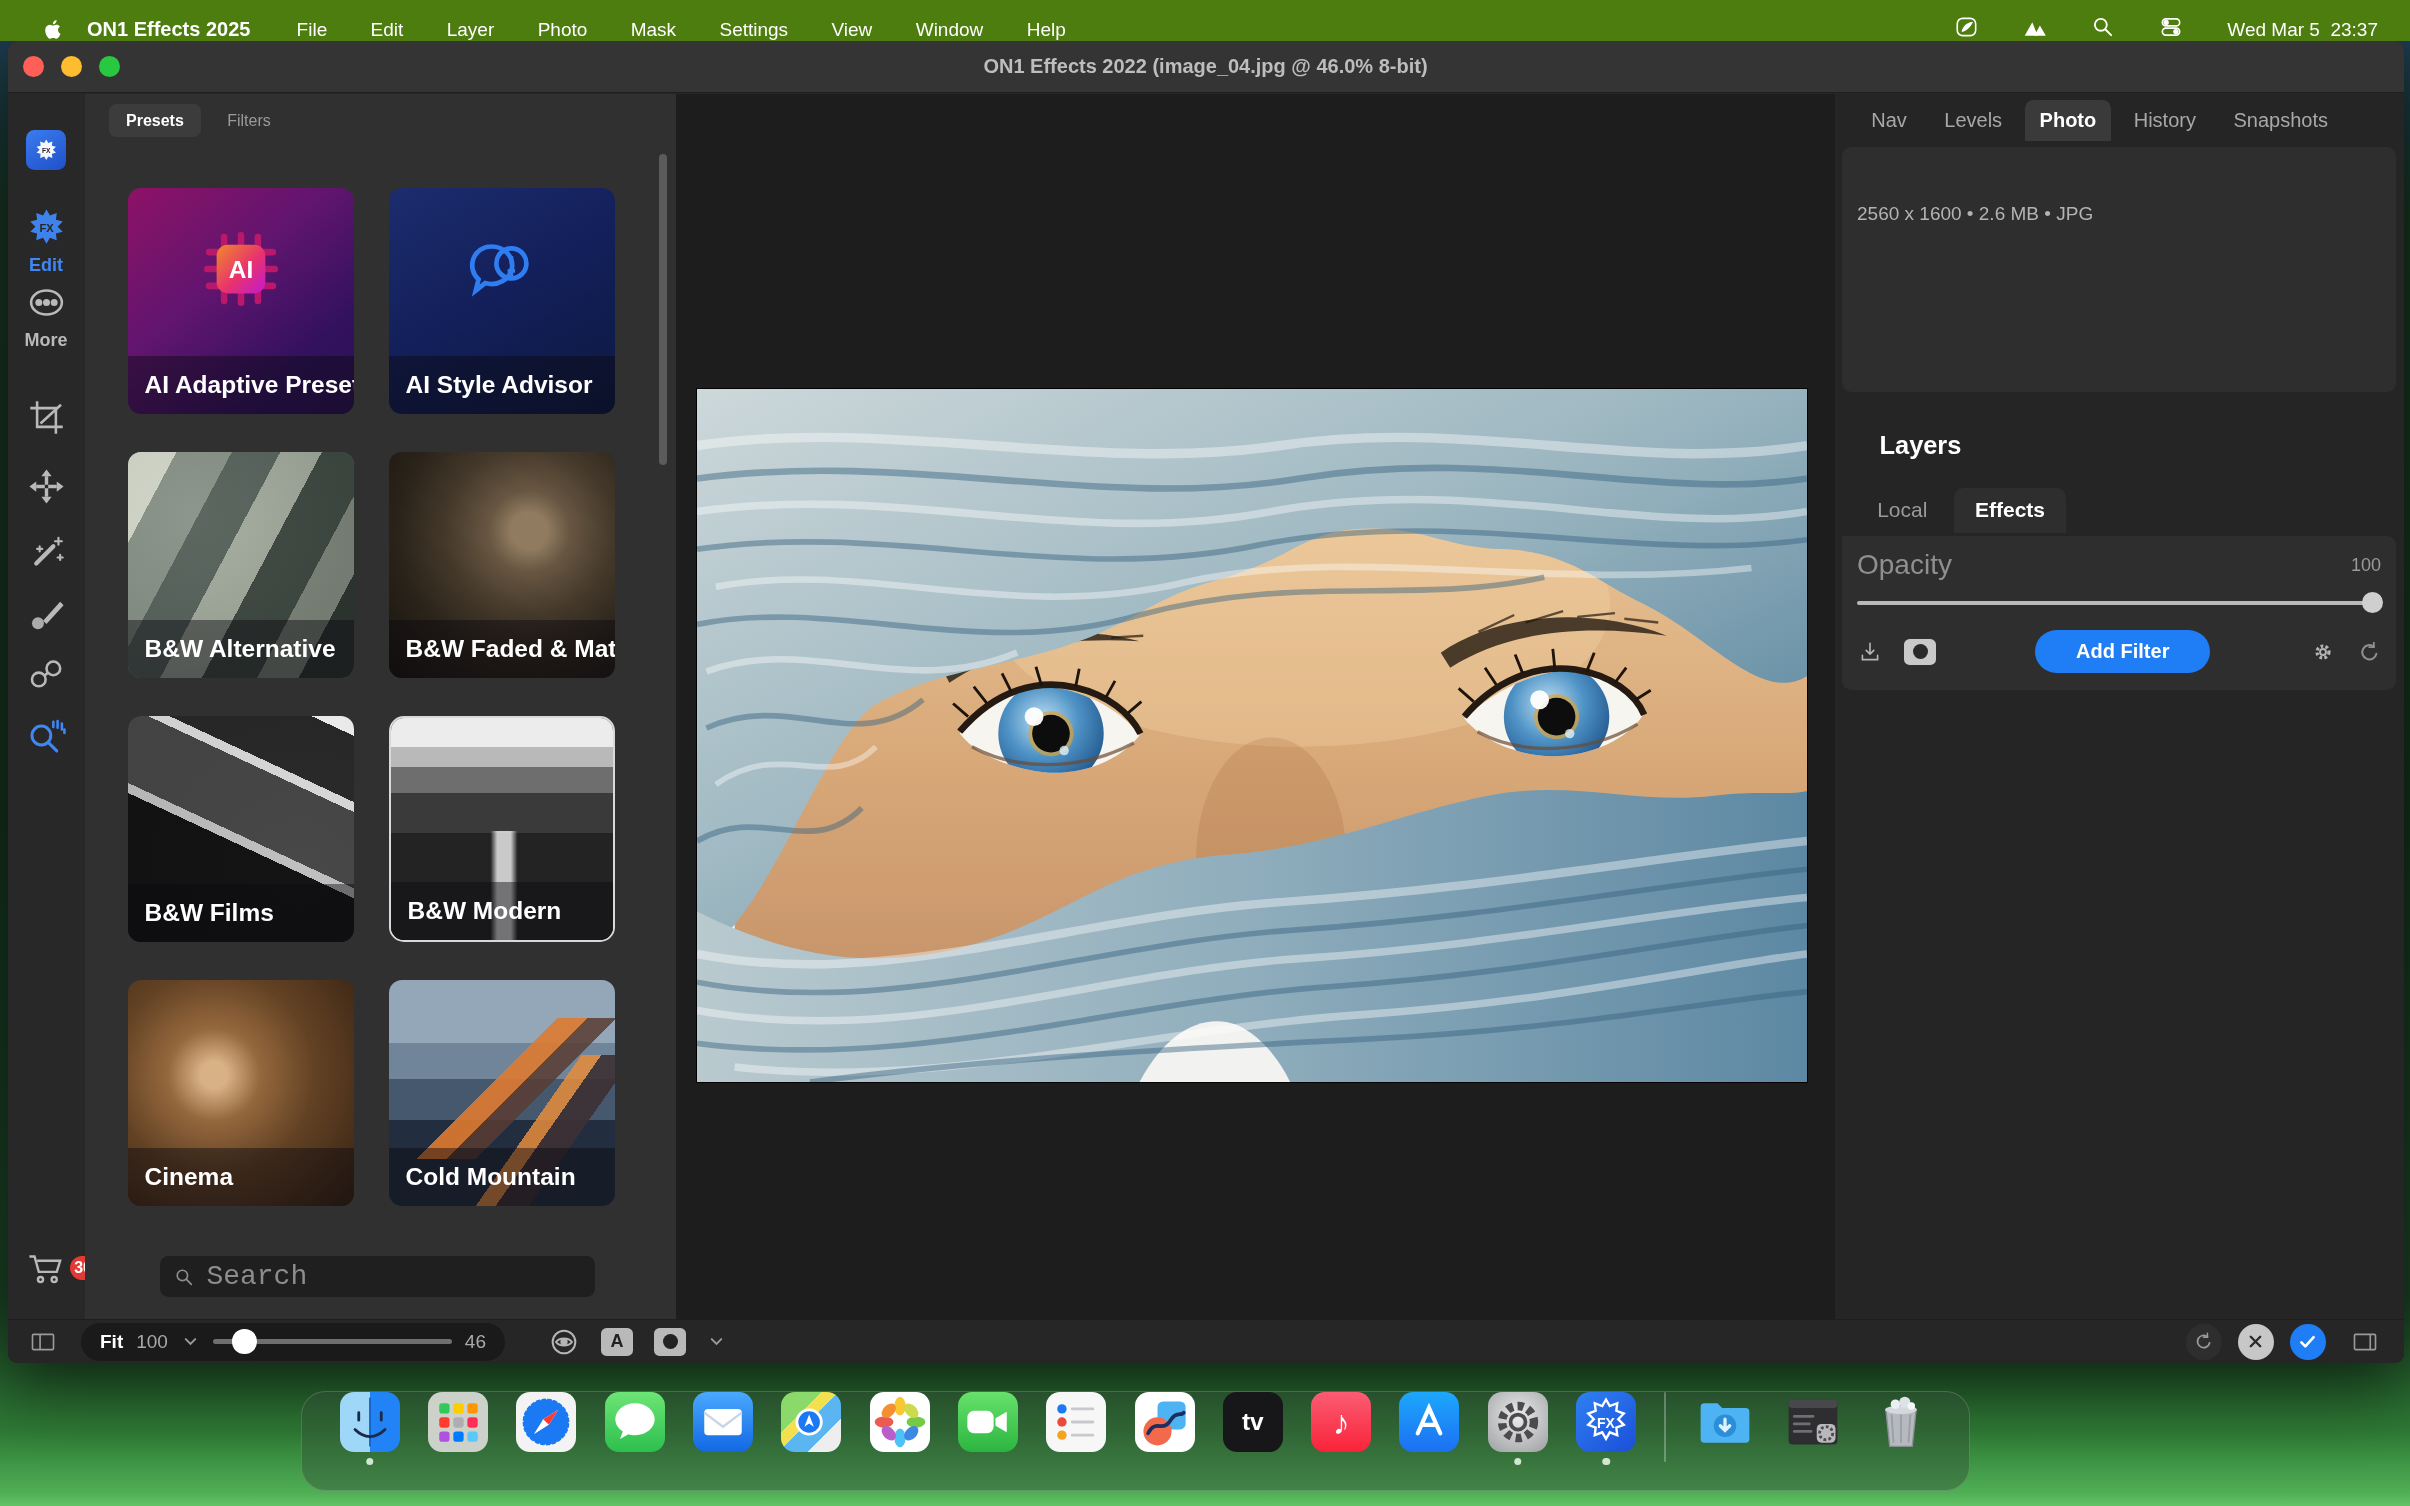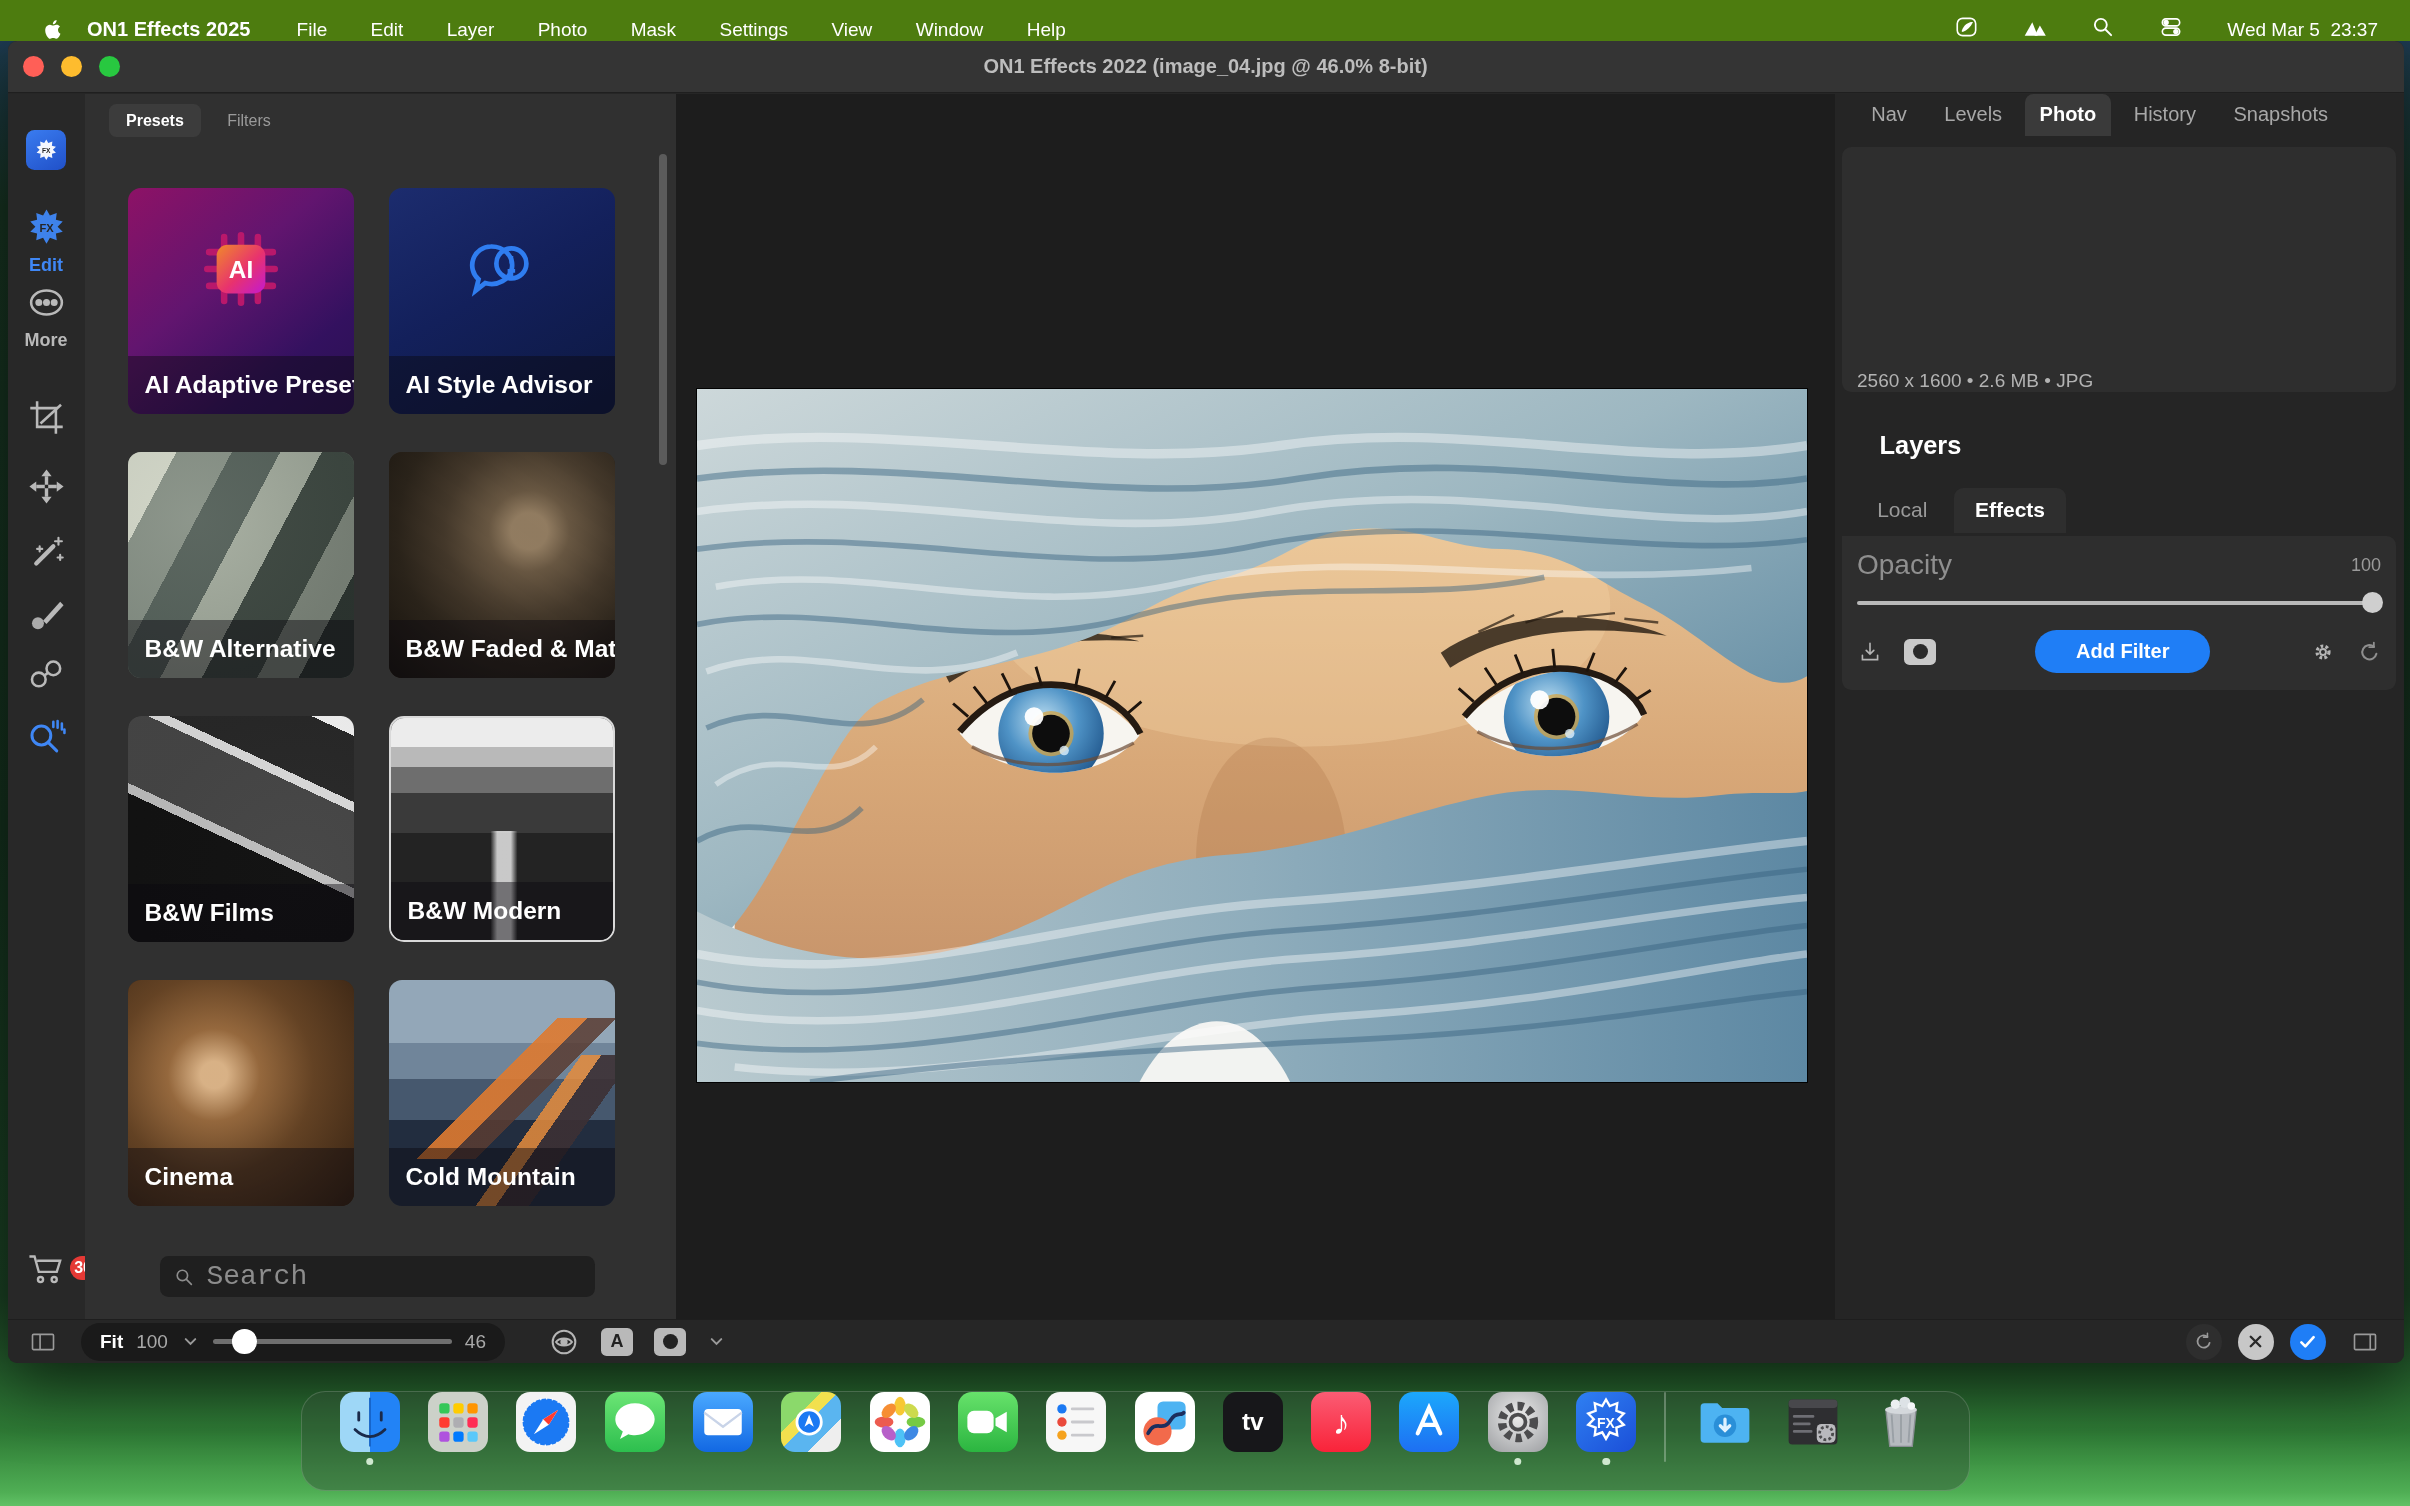--- a/index.html
+++ b/index.html
@@ -66,24 +66,24 @@
     linear-gradient(180deg,#93a7b8 0 28%,#70859a 28% 44%,#46586e 44% 62%,#222d3f 62% 100%)}
   .searchbar{position:absolute;bottom:21.7px;left:75px;right:81px;height:41px;background:#1f1f1f;border-radius:8.5px;display:flex;align-items:center;padding:0 13px;gap:11.3px}
   .searchbar input{background:transparent;border:0;outline:none;color:#cfcfcf;font-size:28px;width:100%;font-family:Liberation Mono, monospace}
   .searchbar input::placeholder{color:#8d8d8d}
   .pscroll{position:absolute;right:8.5px;top:60px;width:8.5px;height:311px;border-radius:4.7px;background:#5b5b5b}
   
   .canvas{flex:1;background:#1d1d1d;position:relative}
   .photo{position:absolute;left:21.7px;top:295px;width:1110px;height:693px;background:#f2f3f1;box-shadow:0 0 0 0.9px #000}
   
   .rightpanel{width:569px;background:#252525;position:relative;flex:none}
-  .rtabs{display:flex;align-items:flex-start;height:53px;padding-left:21.7px;gap:7.5px}
+  .rtabs{display:flex;align-items:center;height:53px;padding-left:21.7px;gap:7.5px}
   .rtab{font-size:20px;color:#a8a8a8;padding:9.4px 15px;border-radius:8.5px 8.5px 0 0}
   .rtab.sel{color:#fff;font-weight:bold;background:#3a3a3a}
-  .infocard{position:absolute;left:7.5px;right:7.5px;top:53px;height:245px;background:#2e2e2e;border-radius:9.4px;display:flex;align-items:flex-end;padding:0 15px}
+  .infocard{position:absolute;left:7.5px;right:7.5px;top:53px;height:245px;background:#2e2e2e;border-radius:9.4px;display:flex;align-items:flex-start;padding:0 15px}
   .infoline{font-size:19px;color:#b3b3b3;margin-top:56px}
   .layershead{position:absolute;left:45px;top:337px;font-size:25.4px;font-weight:bold;color:#fff}
   .ltabs{position:absolute;left:21.7px;top:394px;display:flex;align-items:flex-end;gap:5.6px}
   .ltab{font-size:21px;color:#9a9a9a;padding:10.4px 21px;border-radius:9.4px 9.4px 0 0}
   .ltab.sel{color:#fff;font-weight:bold;background:#2e2e2e}
   .effectsbox{position:absolute;left:7.5px;right:7.5px;top:442px;height:154px;background:#2e2e2e;border-radius:0 9.4px 9.4px 9.4px;padding:13px 15px}
   .oprow{display:flex;justify-content:space-between;align-items:center}
   .oplabel{font-size:28px;color:#8f8f8f}
   .opval{font-size:18px;color:#9a9a9a}
   .slider{position:relative;height:21px;margin-top:11.3px}

